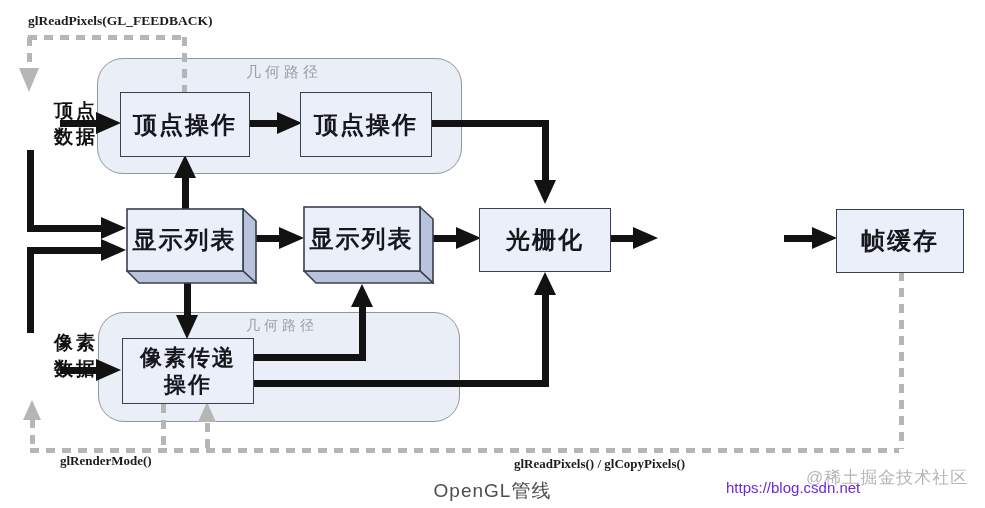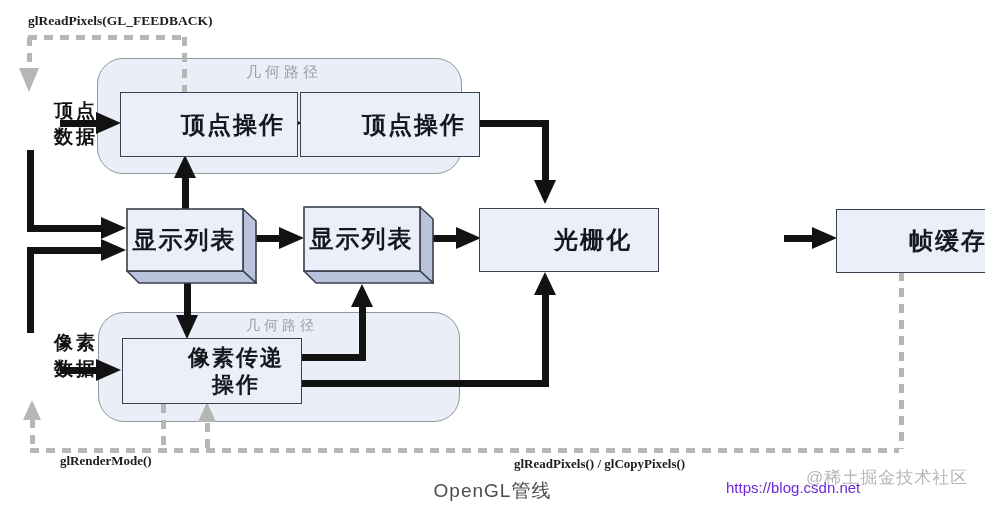--- a/index.html
+++ b/index.html
@@ -2,21 +2,21 @@
 <html style="--ink: #121212; --box-fill: #eaeffa; --box-border: #39404e; --box-side: #b9c3dc; --container-fill: #eaeef7; --container-border: #9097a3; --gray-line: #b6b6b6; --muted-label: #9aa0a8; --caption-color: #4d4d4d; --watermark-color: #b3b6ba;"><head>
 <meta charset="utf-8">
 <style>
   html,body{margin:0;padding:0;background:#ffffff;}
   .stage{position:relative;width:985px;height:508px;background:#fff;overflow:hidden;
          font-family:"Liberation Serif", serif;}
   
   .box{position:absolute;background:var(--box-fill,#eaeffa);border:1.6px solid var(--box-border,#39404e);
        display:flex;align-items:center;justify-content:center;
        font-weight:600;font-size:24px;letter-spacing:2px;color:#16181d;z-index:4;
-       font-family:"Liberation Serif", serif;white-space:pre-line;text-align:center;line-height:1.25;padding-left:48px;}
+       font-family:"Liberation Serif", serif;white-space:pre-line;text-align:center;line-height:1.25;}
   
   .grp{position:absolute;background:var(--container-fill,#eaeef7);
        border:1.6px solid var(--container-border,#9097a3);border-radius:26px;z-index:1;}
   .grp-label{position:absolute;font-size:15px;letter-spacing:4px;color:var(--muted-label,#9aa0a8);z-index:2;
              font-family:"Liberation Serif", serif;}
   
   .ln{position:absolute;background:var(--ink,#111);z-index:3;}
   
   .hd-r{position:absolute;width:0;height:0;border-top:11px solid transparent;border-bottom:11px solid transparent;
         border-left:25px solid var(--ink,#111);z-index:4;}

